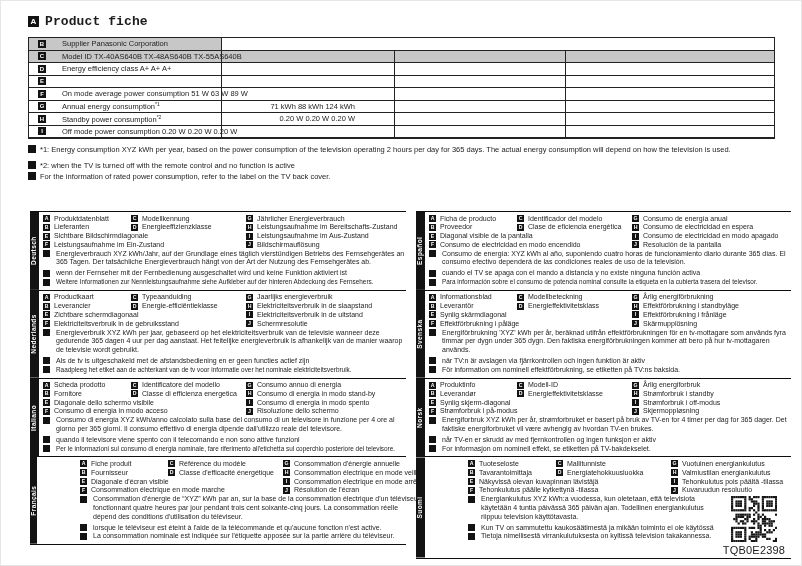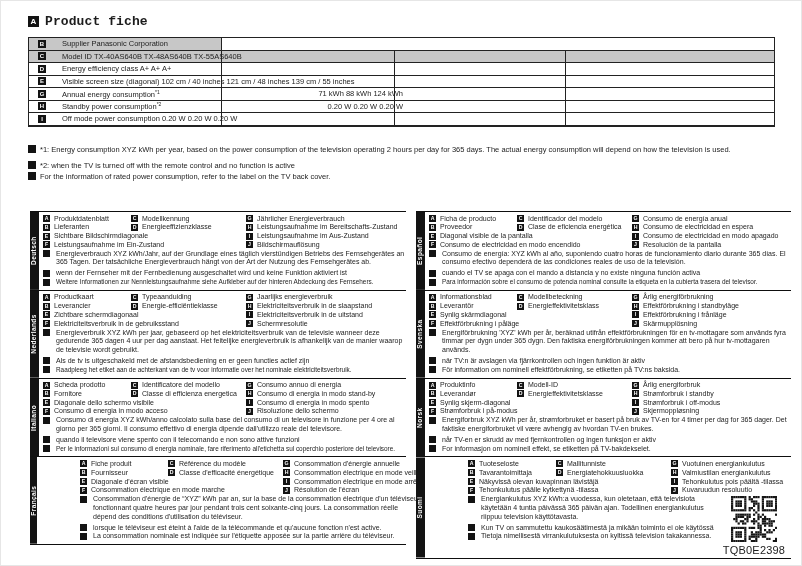--- a/index.html
+++ b/index.html
@@ -21,21 +21,21 @@
   .fiche-table{position:absolute;left:28px;top:37px;width:745px;
                border:1px solid #222;border-bottom-width:2px;}
   .trow{position:relative;display:flex;align-items:center;height:11.5px;padding-left:9px;
         font-size:7.5px;white-space:nowrap;}
   .trow + .trow{border-top:1px solid #222;}
   .trow .b{font-weight:400;}
   .trow sup{font-size:5px;vertical-align:3px;}
   .shade-full{background:#c7c7c7;}
   .shade-label{background:linear-gradient(to right,#c7c7c7 0,#c7c7c7 192px,#fff 192px);}
   .vl{position:absolute;top:0;bottom:0;width:1px;background:#222;}
-  .tvalue{position:absolute;left:192px;width:182px;text-align:right;font-size:7.5px;}
+  .tvalue{position:absolute;left:192px;width:134px;text-align:right;font-size:7.5px;}
 
   
   .fnotes{position:absolute;left:28px;top:145px;width:742px;font-size:7.5px;line-height:9.5px;}
   .fnote{padding-left:33px;text-indent:-33px;margin-bottom:2px;}
   .fnote.gap{margin-top:6px;}
 
   
   .lang-col{position:absolute;top:211px;}
   .lang-col.left{left:30px;width:376px;}
   .lang-col.right{left:416px;width:375px;}
@@ -85,21 +85,27 @@
         <i class="vl" style="left: 365px;"></i>
         <i class="vl" style="left: 536px;"></i>
         <span class="lb lb-t">D</span>
         <span class="tlabel">Energy efficiency class A+ A+ A+</span>
       </div>
       <div class="trow">
         <i class="vl" style="left: 192px;"></i>
         <i class="vl" style="left: 365px;"></i>
         <i class="vl" style="left: 536px;"></i>
         <span class="lb lb-t">E</span>
-        <span class="tlabel">Visible screen size (diagonal) 102 cm / 40 inches 121 cm / 48 inches 139 cm / 55 inches</span>
+      </div>
+      <div class="trow">
+        <i class="vl" style="left: 192px;"></i>
+        <i class="vl" style="left: 365px;"></i>
+        <i class="vl" style="left: 536px;"></i>
+        <span class="lb lb-t">F</span>
+        <span class="tlabel">On mode average power consumption 51 W 63 W 89 W</span>
       </div>
       <div class="trow">
         <i class="vl" style="left: 192px;"></i>
         <i class="vl" style="left: 365px;"></i>
         <i class="vl" style="left: 536px;"></i>
         <span class="lb lb-t">G</span>
         <span class="tlabel">Annual energy consumption<sup>*1</sup></span>
         <span class="tvalue">71 kWh 88 kWh 124 kWh</span>
       </div>
       <div class="trow">

